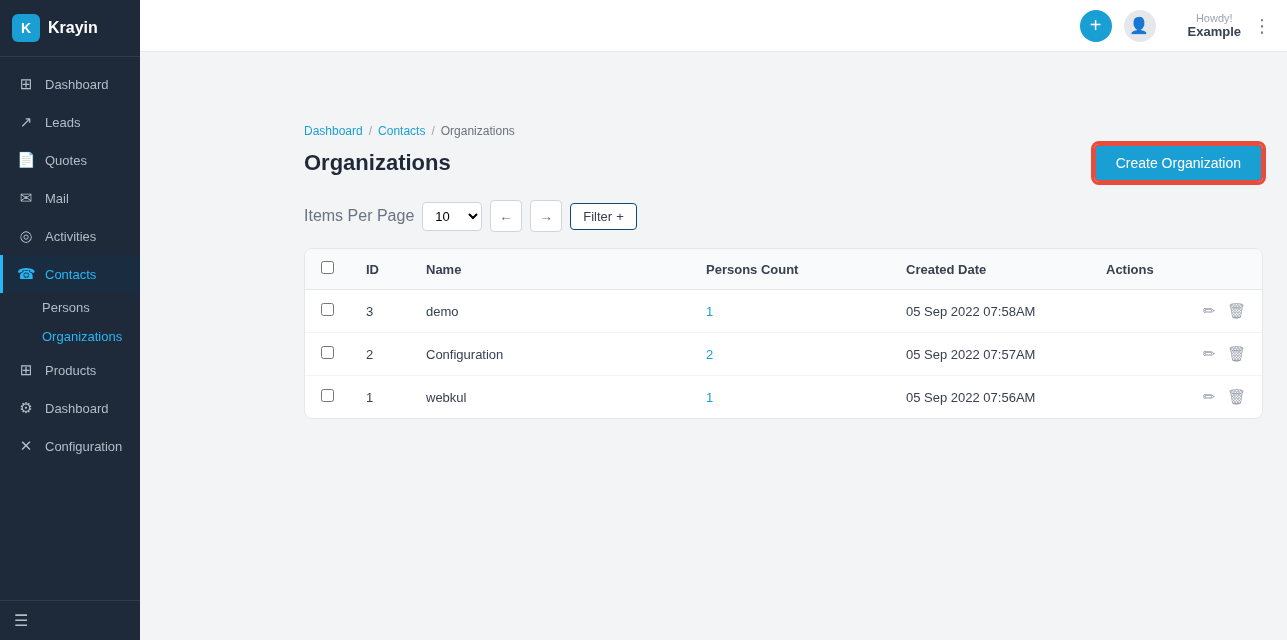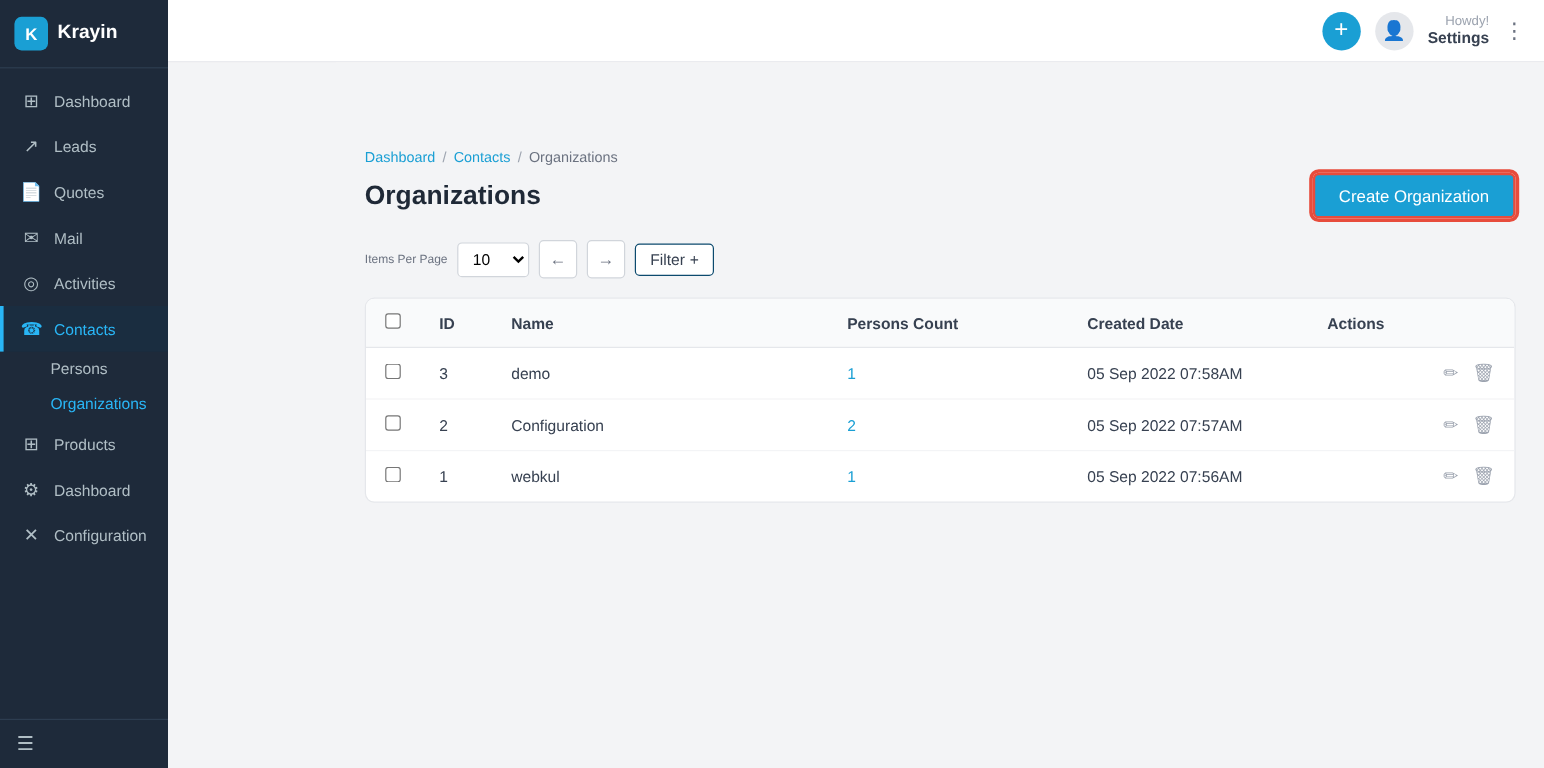--- a/index.html
+++ b/index.html
@@ -76,21 +76,21 @@
       background: #1a9fd4; border-radius: 50%;
       display: flex; align-items: center; justify-content: center;
       color: white; font-size: 20px; cursor: pointer;
     }
     .avatar-btn {
       width: 32px; height: 32px;
       background: #e5e7eb; border-radius: 50%;
       display: flex; align-items: center; justify-content: center;
       font-size: 16px; cursor: pointer;
     }
-    .user-info { display: flex; flex-direction: column; align-items: flex-end; }
+    .user-info { display: flex; flex-direction: column; align-items: center; margin-left: 20px; }
     .user-howdy { font-size: 11px; color: #9ca3af; }
     .user-name { font-size: 13px; font-weight: 600; color: #374151; }
     .more-icon { font-size: 18px; color: #6b7280; cursor: pointer; }
 
     
     .main {
       margin-left: 140px;
       margin-top: 52px;
       flex: 1;
       padding: 20px 24px;
@@ -146,21 +146,21 @@
     .search-wrap {
       position: relative;
     }
     .search-icon-pos {
       position: absolute; left: 10px; top: 50%; transform: translateY(-50%);
       color: #9ca3af; font-size: 13px;
     }
     .toolbar-right {
       display: flex; align-items: center; gap: 8px;
     }
-    .items-per-page-label { font-size: 10px; color: #6b7280; }
+    .items-per-page-label { font-size: 16px; color: #6b7280; }
     .items-select {
       border: 1px solid #d1d5db;
       border-radius: 4px;
       padding: 5px 8px;
       font-size: 13px;
       background: white;
       cursor: pointer;
     }
     .nav-arrow {
       width: 32px; height: 32px;
@@ -270,21 +270,21 @@
     <span class="sidebar-bottom-icon">☰</span>
   </div>
 </div>
 
 <div class="topbar">
   <div class="topbar-actions">
     <div class="add-btn">+</div>
     <div class="avatar-btn">👤</div>
     <div class="user-info">
       <span class="user-howdy">Howdy!</span>
-      <span class="user-name">Settings</span>
+      <span class="user-name">Example</span>
     </div>
     <span class="more-icon">⋮</span>
   </div>
 </div>
 
 <div class="main">
 
   <div class="breadcrumb">
     <a href="#">Dashboard</a>
     <span class="sep">/</span>

